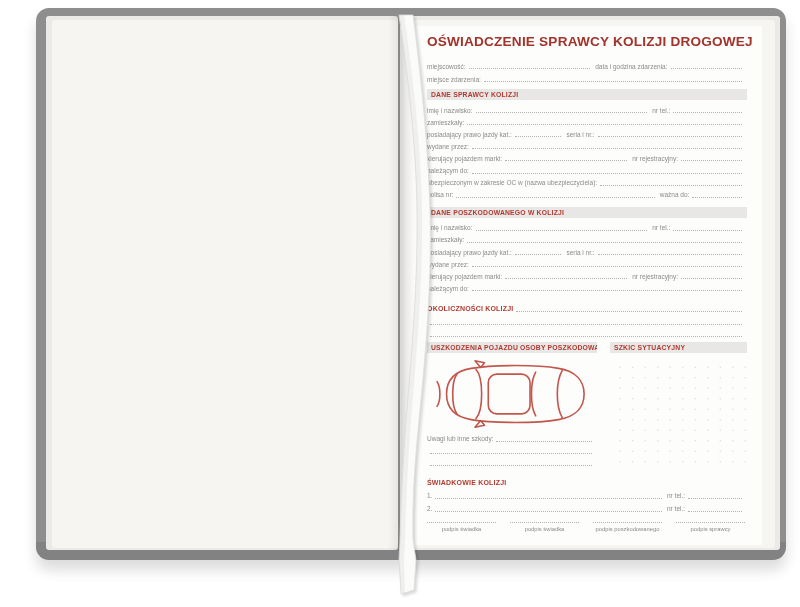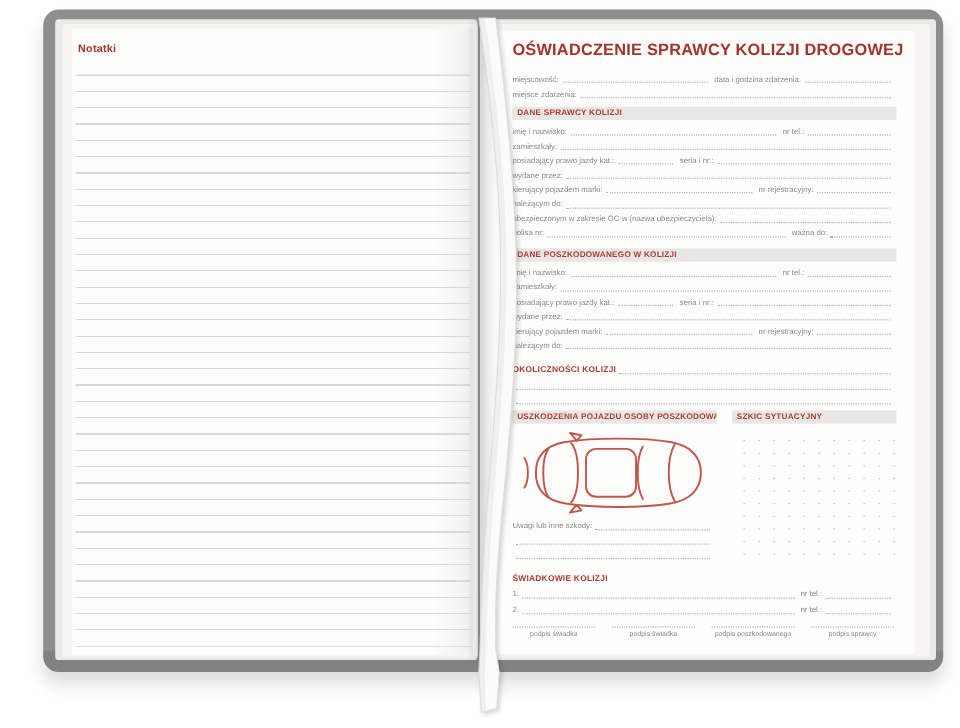--- a/index.html
+++ b/index.html
@@ -75,24 +75,20 @@
 
 <div class="scene">
 
   <div class="book"></div>
 
   <div class="stack stack-l1"></div>
   <div class="stack stack-r1"></div>
   <div class="stack stack-l2"></div>
   <div class="stack stack-r2"></div>
 
-  <div class="page page-left">
-    <div class="notes-title">Notatki</div>
-    <div class="ruled-lines"></div>
-  </div>
 
   <div class="page page-right">
     <div class="form">
       <h1 class="form-title">OŚWIADCZENIE SPRAWCY KOLIZJI DROGOWEJ</h1>
 
       <div class="intro">
           <div class="frow">
             <span class="lbl">miejscowość:</span>
             <span class="fill" style="flex-grow: 1.7;"></span>
             <span class="lbl">data i godzina zdarzenia:</span>

